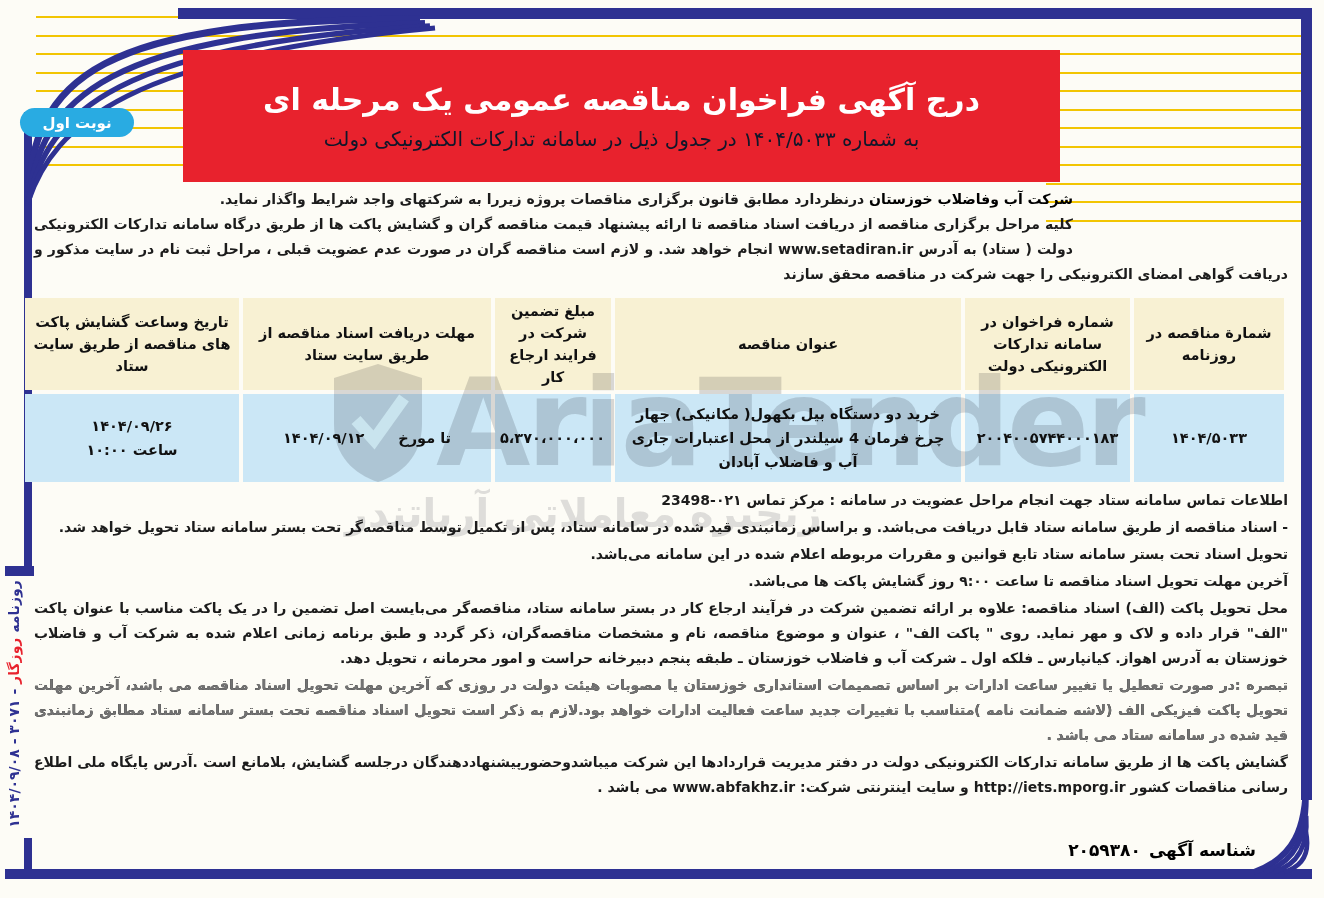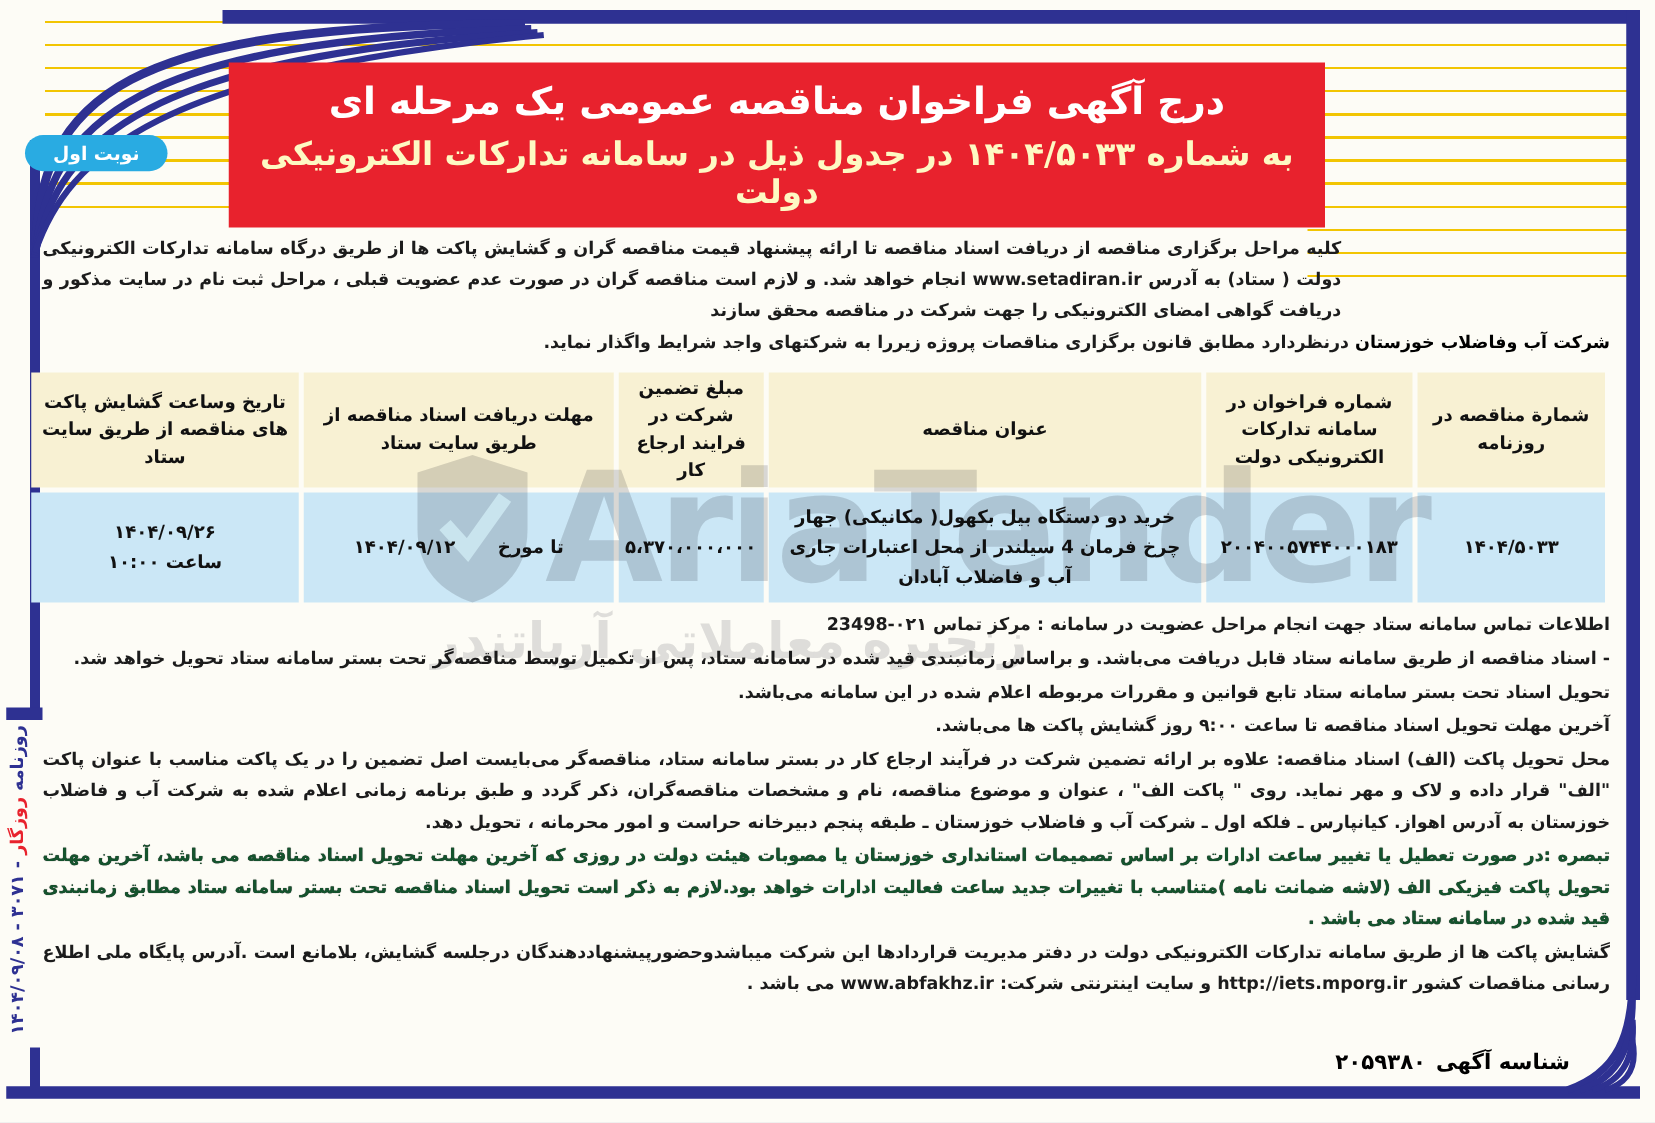--- a/index.html
+++ b/index.html
@@ -36,21 +36,21 @@
   .curves-tl { position:absolute; left:20px; top:6px; z-index:3; }
   .curves-br { position:absolute; right:10px; top:778px; z-index:3; }
   
   .red-banner {
     position: absolute; top: 50px; left: 183px; width: 877px; height: 132px;
     background: #e8222d; z-index: 4;
     display: flex; flex-direction: column; justify-content: center; align-items: center;
     gap: 10px; padding: 14px 18px; text-align: center;
   }
   .red-banner .l1 { color:#fff; font-weight:bold; font-size:30px; letter-spacing:0; }
-  .red-banner .l2 { color:#fef9c3; font-weight:bold; font-size:26px; }
+  .red-banner .l2 { color:#0f172a; font-weight:normal; font-size:20px; }
   
   .badge {
     position:absolute; left:20px; top:108px; width:114px; height:29px;
     background:#29abe2; border-radius:15px; z-index:4;
     color:#fff; font-weight:bold; font-size:15px;
     display:flex; align-items:center; justify-content:center;
   }
   
   .logo { position:absolute; right:26px; top:22px; width:252px; height:214px; z-index:4; }
   
@@ -74,21 +74,21 @@
   }
   table.tender td {
     background:#cbe7f6; font-size:14.5px; font-weight:bold; color:#111;
     height:88px; text-align:center; vertical-align:middle; line-height:24px; padding:2px 6px;
   }
   .deadline-cell { display:flex; justify-content:space-evenly; align-items:center; }
   .opening-cell span { display:block; }
   
   .notes p { margin:2px 0; }
   .note-contact { text-align:right; }
-  .note-strong { color:#14532d; text-shadow:0 0 .6px #000; }
+  .note-strong { color:#737373; text-shadow:0 0 .6px #000; }
   
   .footer-banner {
     position:absolute; left:278px; top:830px; width:780px; height:50px;
     background:#29abe2; border-radius:14px; z-index:5;
     display:flex; align-items:center; justify-content:center;
     color:#fff; font-weight:bold; font-size:25px;
   }
   .ad-id {
     position:absolute; top:840px; right:68px; z-index:5;
     font-size:17px; font-weight:bold; color:#000;
@@ -149,22 +149,22 @@
 
   <div class="badge">
     <span>نوبت اول</span>
   </div>
 
 
   <div class="content">
 
     <div class="intro">
       <span class="logo-spacer"></span>
+      <p><b class="lead">شرکت آب وفاضلاب خوزستان</b> <span>درنظردارد مطابق قانون برگزاری مناقصات  پروژه زیررا به شرکتهای واجد شرایط واگذار نماید.</span></p>
       <p>کلیه مراحل برگزاری مناقصه از دریافت اسناد مناقصه تا ارائه پیشنهاد قیمت مناقصه گران و گشایش پاکت ها از طریق درگاه سامانه تدارکات الکترونیکی دولت ( ستاد) به آدرس www.setadiran.ir انجام خواهد شد. و لازم است مناقصه گران در صورت عدم عضویت قبلی ، مراحل ثبت نام در سایت مذکور و دریافت گواهی امضای الکترونیکی را جهت شرکت در مناقصه محقق سازند</p>
-      <p><b class="lead">شرکت آب وفاضلاب خوزستان</b> <span>درنظردارد مطابق قانون برگزاری مناقصات  پروژه زیررا به شرکتهای واجد شرایط واگذار نماید.</span></p>
     </div>
 
     <table class="tender">
       <colgroup>
         <col style="width:150px">
           <col style="width:165px">
           <col style="width:346px">
         <col style="width:116px">
           <col style="width:248px">
           <col style="width:214px">

